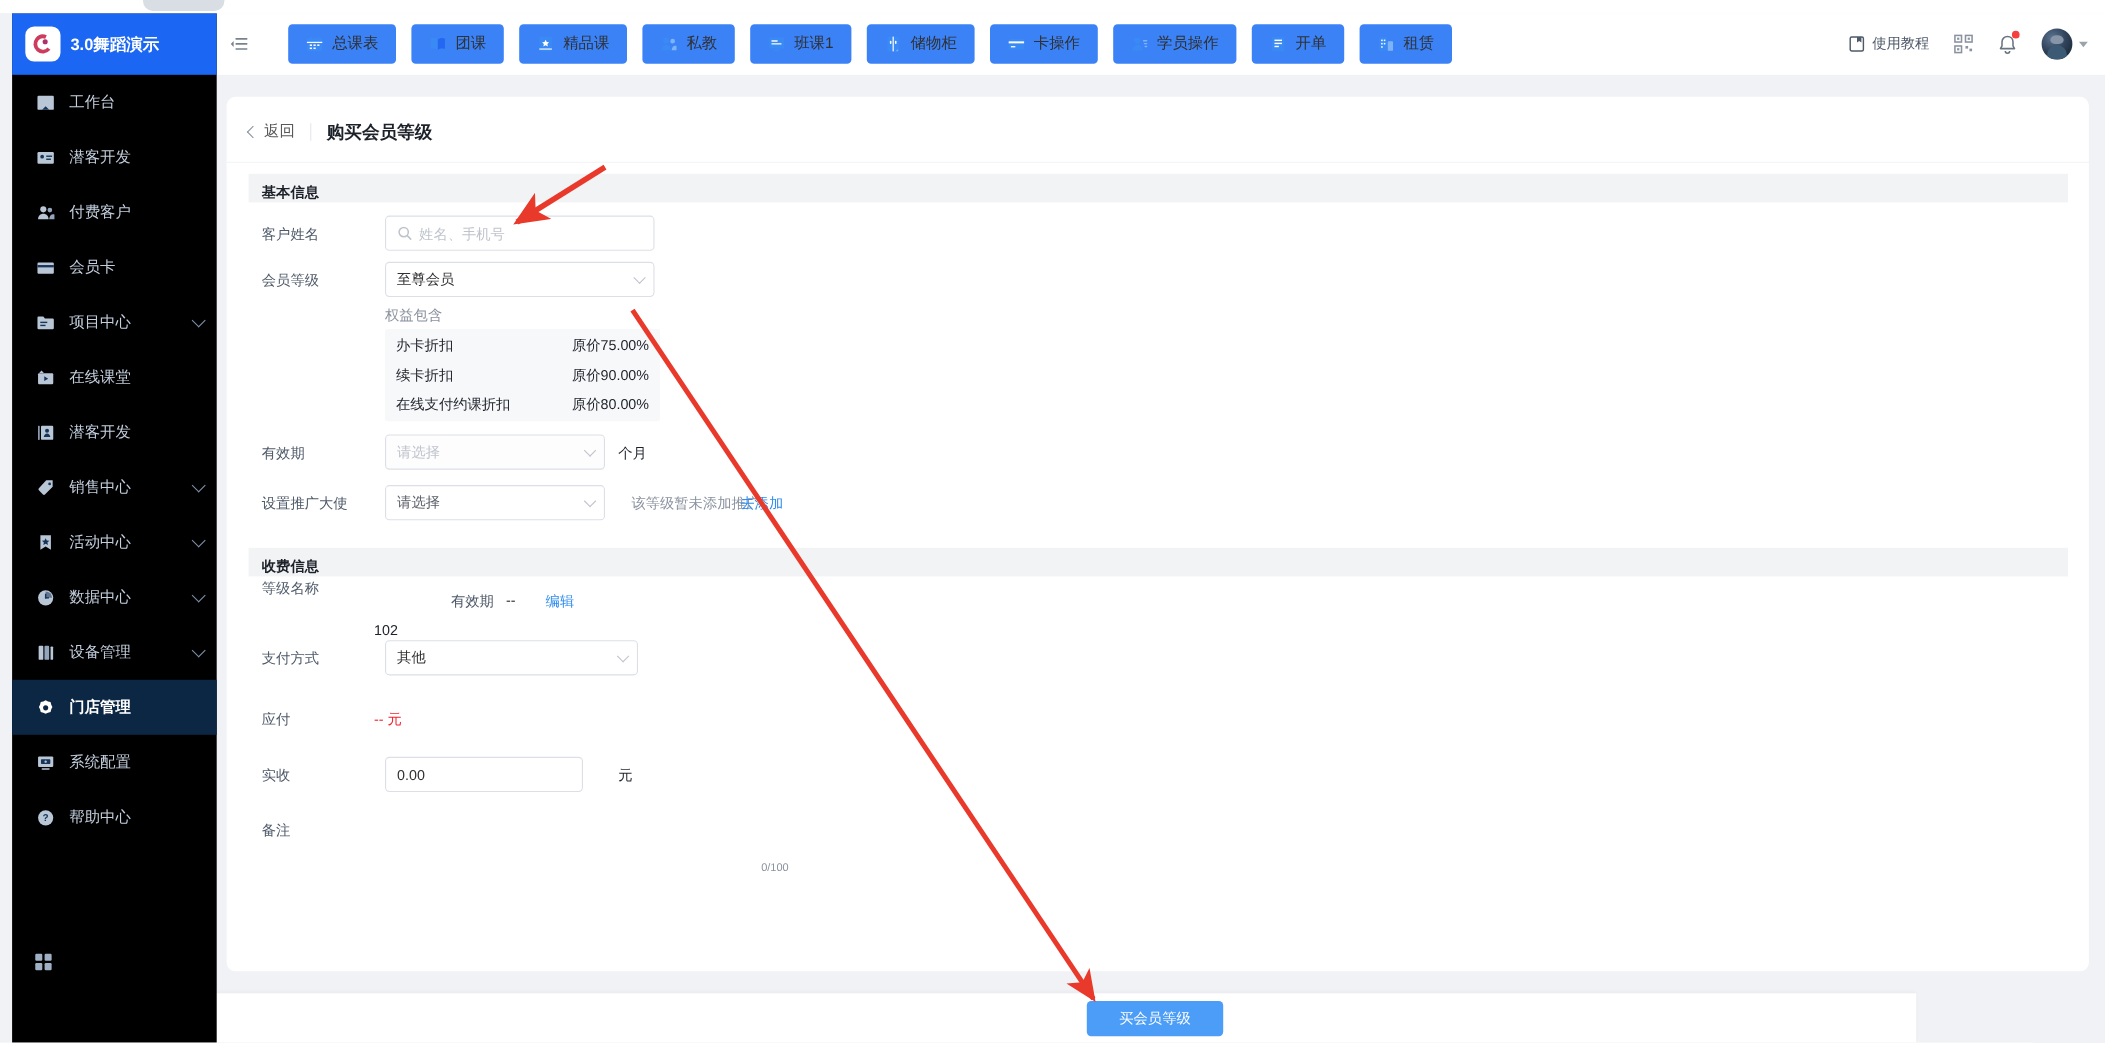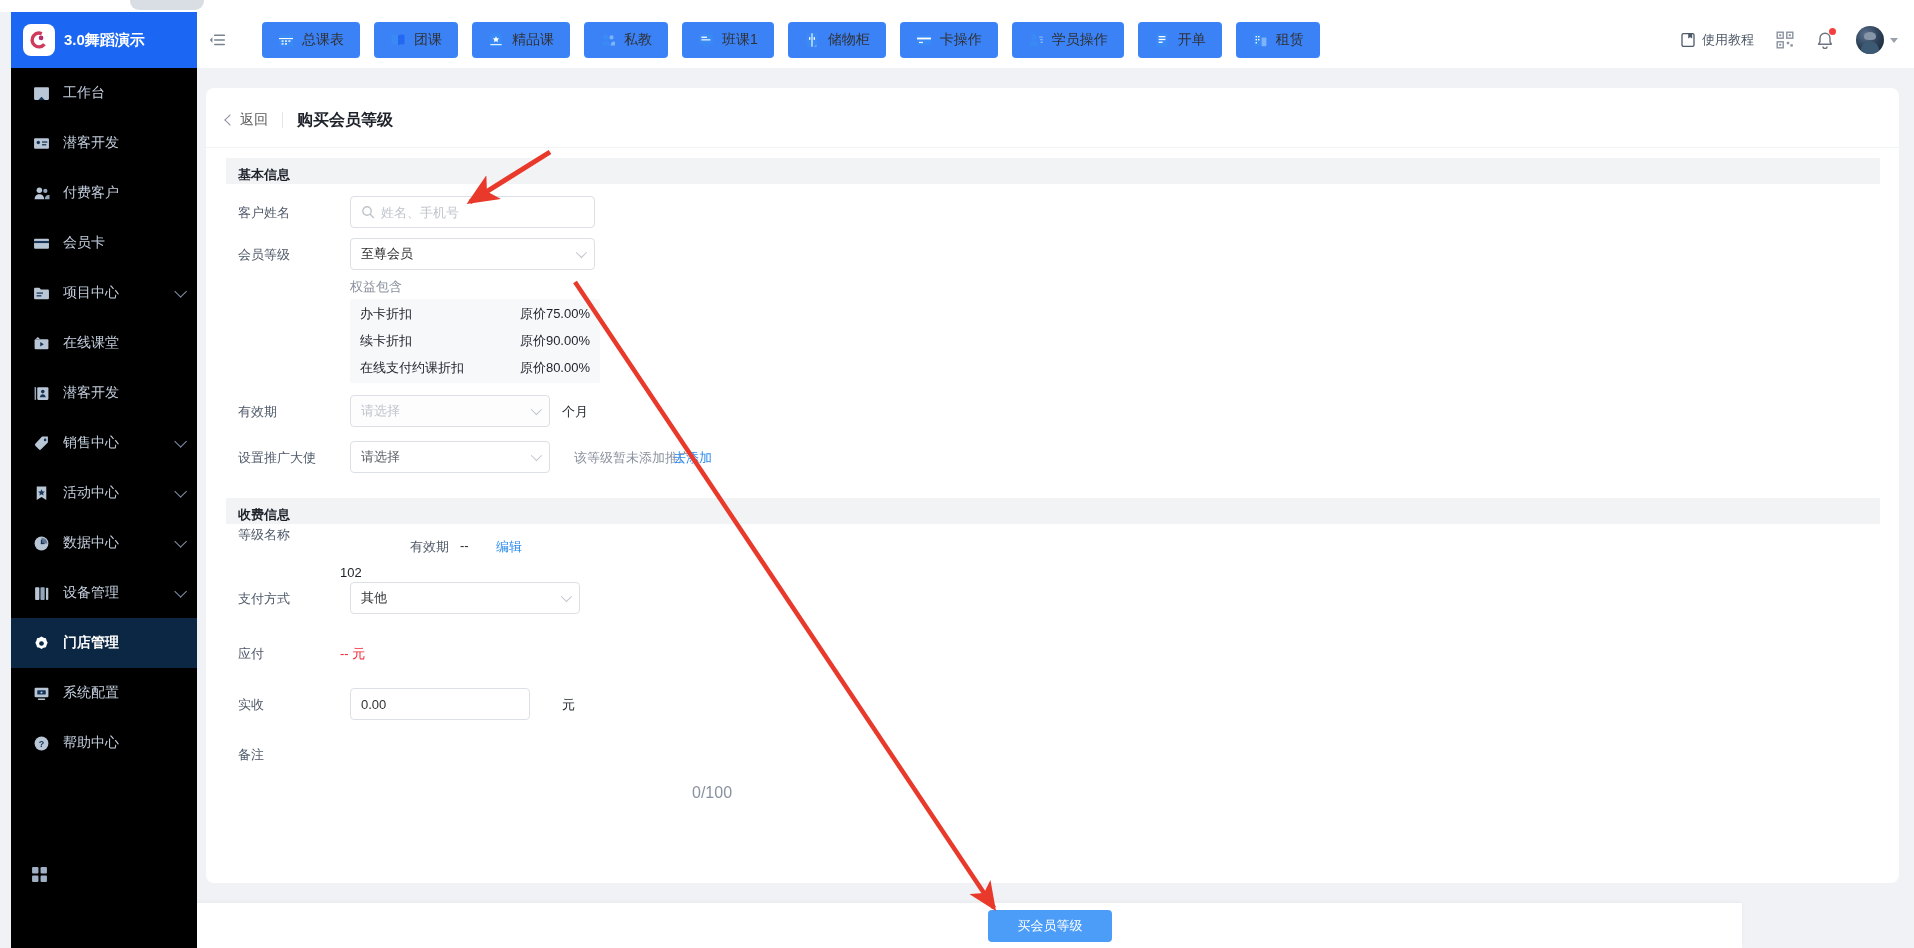--- a/index.html
+++ b/index.html
@@ -58,21 +58,21 @@
   .benefits-title { position:absolute; left:144px; top:190px; color:#8a919f; font-size:13px; }
   .benefits-panel { position:absolute; left:144px; top:211px; width:250px; height:84px; background:#f7f8fa; border-radius:2px; padding:1px 10px; }
   .benefit-row { height:27.3px; display:flex; align-items:center; justify-content:space-between; font-size:13px; color:#1d2129; }
   .suffix-txt { position:absolute; left:356px; font-size:13px; color:#1d2129; }
   .hint-txt { position:absolute; left:356px; font-size:13px; color:#8a919f; white-space:nowrap; }
   .blue-link { color:#2d8cf0; cursor:pointer; font-size:13px; }
   .inline-item { position:absolute; font-size:13px; white-space:nowrap; }
   .red-val { color:#f5222d; }
   .remark-ta { position:absolute; left:144px; top:650px; width:336px; height:66px; border:1px solid #dcdfe6; border-radius:4px; resize:none; padding:8px 10px; font-size:13px; font-family:inherit; color:#303133; outline:none; }
   .remark-ta::placeholder { color:#bfc4cc; }
-  .ta-counter { position:absolute; left:486px; top:696px; color:#8a919f; font-size:16px; }
+  .ta-counter { position:absolute; left:486px; top:696px; color:#8a919f; font-size:10px; }
 
   
   .footer { position:absolute; left:186px; top:903px; width:1556px; height:45px; background:#ffffff; z-index:3; box-shadow:0 -1px 4px rgba(0,0,0,0.04); }
   .submit-btn { position:absolute; left:802px; top:7px; width:124px; height:32px; background:#4b9df7; color:#ffffff; border:none; border-radius:4px; font-size:13px; font-family:inherit; cursor:pointer; }
 
   .arrows { position:absolute; left:0; top:0; width:1914px; height:948px; z-index:9; pointer-events:none; }
   svg { display:block; }
 </style>
 </head>
 <body>

